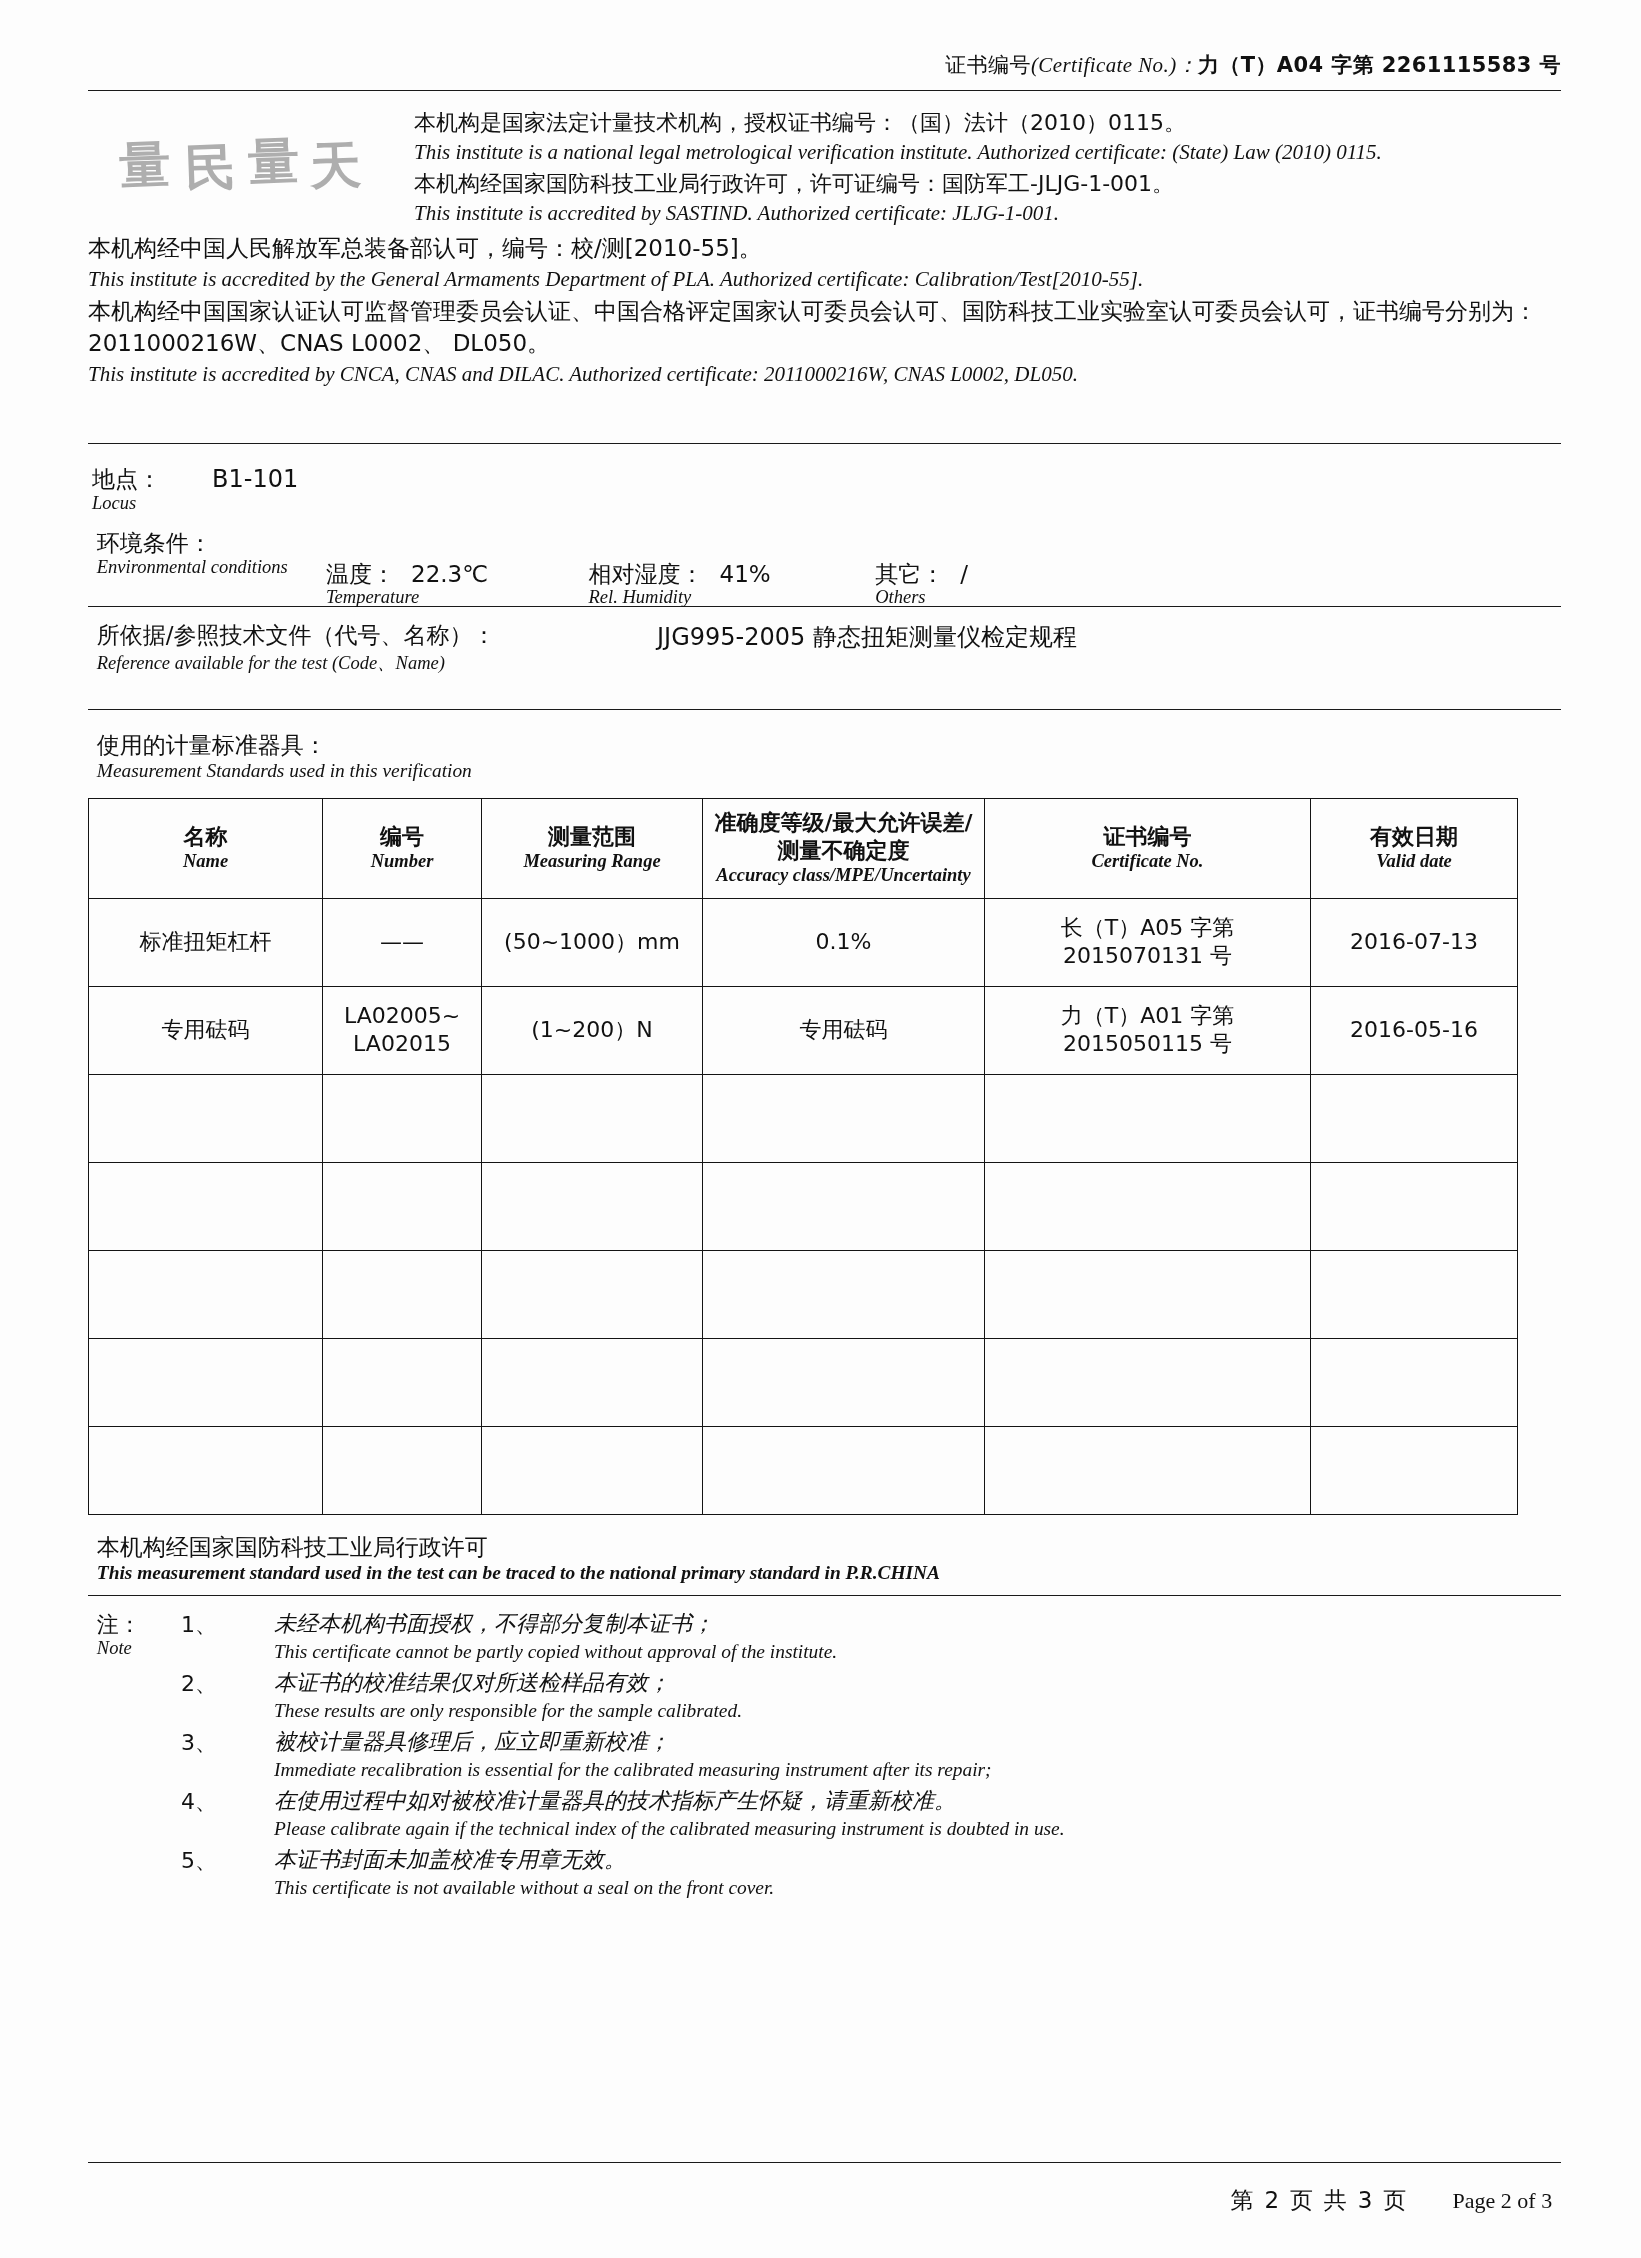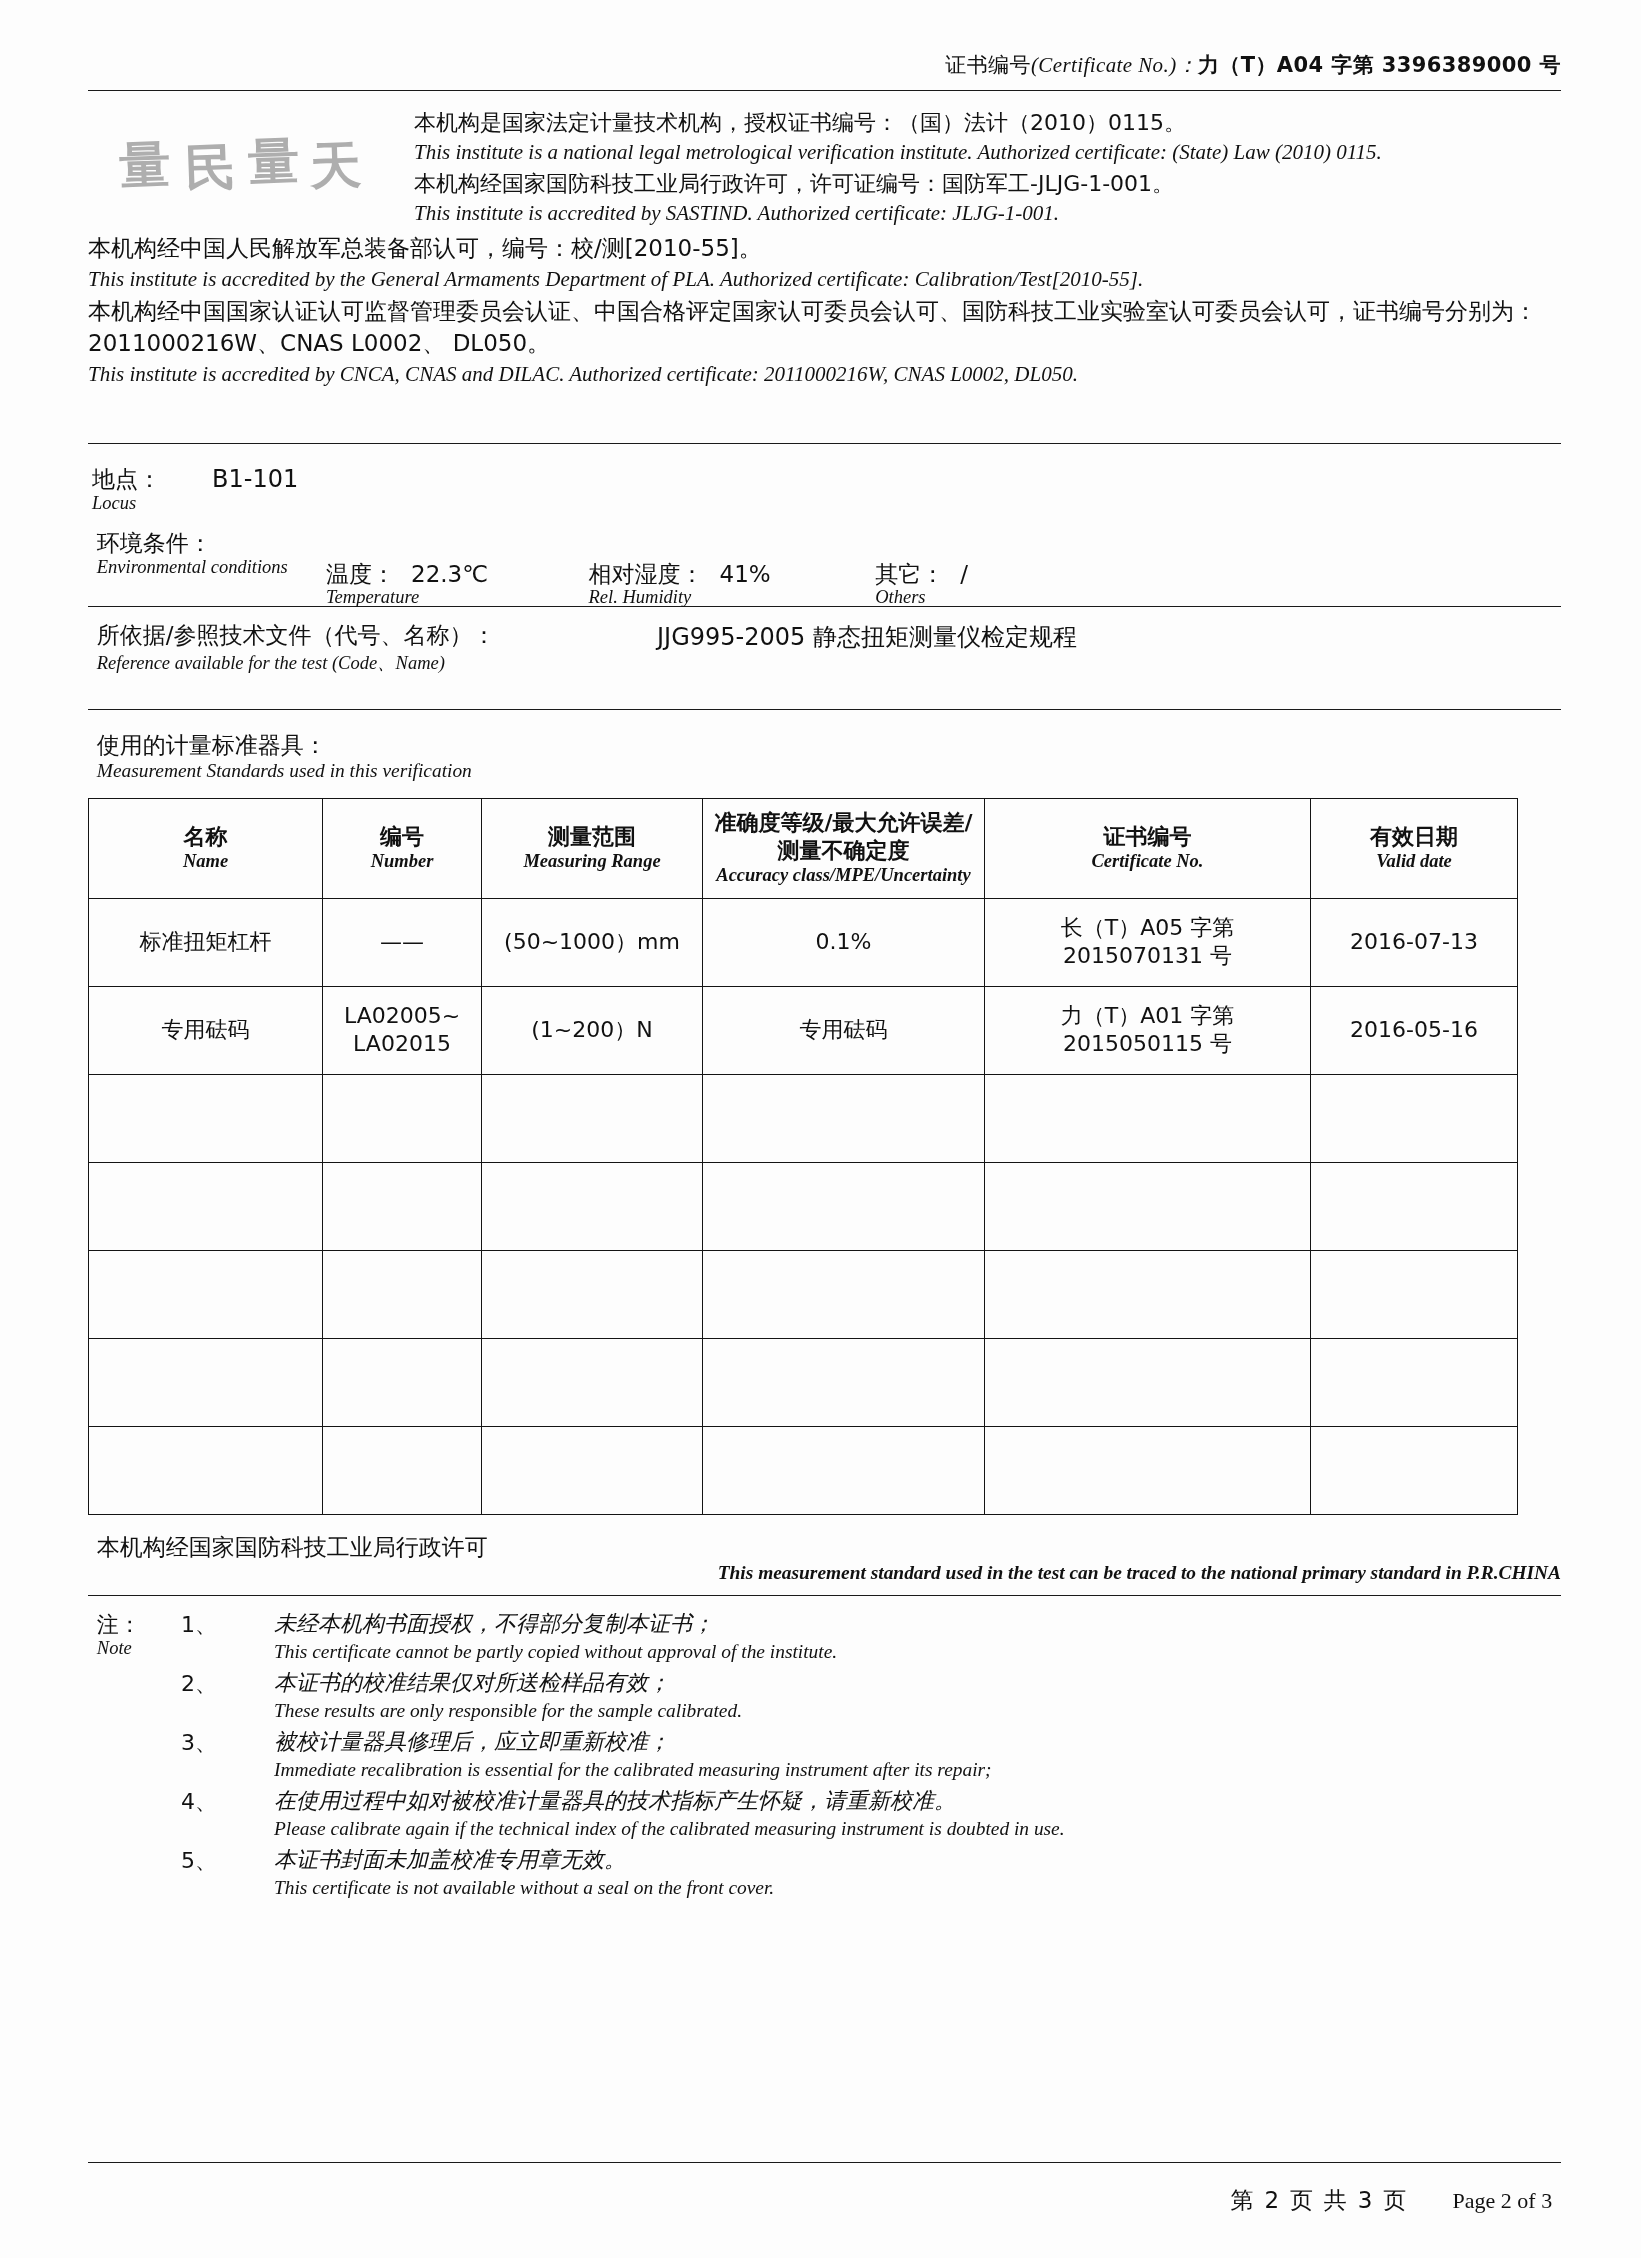--- a/index.html
+++ b/index.html
@@ -149,21 +149,21 @@
     font-family: "DejaVu Sans", sans-serif;
     font-size: 22px;
     line-height: 1.3;
   }
   table.std td.empty { height: 85px; }
   .two-line span { display: block; }
 
   
   .trace { margin-top: 17.6px; margin-left: 8.8px; }
   .trace .c { font-family: "DejaVu Sans", sans-serif; font-size: 23px; display: block; }
-  .trace .e { font-family: "Liberation Serif", serif; font-style: italic; font-weight: bold; font-size: 19.4px; display:block; margin-top:-0.9px;text-align:right;}
+  .trace .e { font-family: "Liberation Serif", serif; font-style: italic; font-weight: bold; font-size: 19.4px; display:block; margin-top:-0.9px;}
 
   
   .notes { margin-top: 14px; position: relative; }
   .notes .note-lbl { position: absolute; left: 8.8px; top: 0; }
   .notes .note-lbl .c { font-family: "DejaVu Sans", sans-serif; font-size: 22px; display:block;}
   .notes .note-lbl .e { font-family: "Liberation Serif", serif; font-style: italic; font-size: 18.5px; display:block; margin-top:-1.8px;}
   .note-list { margin-left: 93px; }
   .note-item { position: relative; margin-bottom: 5.3px; }
   .note-num { position: absolute; left: 0; top: 0; font-family: "DejaVu Sans", sans-serif; font-size: 22px; }
   .note-body { margin-left: 93px; }
@@ -176,21 +176,21 @@
   .footer .cnpage { font-family: "DejaVu Sans", sans-serif; font-size: 23px; letter-spacing: 1.8px; }
   .footer .enpage { font-family: "Liberation Serif", serif; font-size: 22px; margin-left: 41px; }
 </style>
 </head>
 <body>
 
 <div class="page">
   <div class="inner">
 
     <div class="cert-no">
-      <span class="lbl-cn">证书编号</span><span class="lbl-en">(Certificate No.)：</span><span class="val">力（T）A04 字第 3396389000 号</span>
+      <span class="lbl-cn">证书编号</span><span class="lbl-en">(Certificate No.)：</span><span class="val">力（T）A04 字第 2261115583 号</span>
     </div>
     <div class="rule"></div>
 
     <div class="accred">
       <div class="seal">
         <span class="ch" style="left:5.3px;  top:3.5px;">量</span>
         <span class="ch" style="left:71px; top:8.8px;">民</span>
         <span class="ch" style="left:134px;top:5.3px;">量</span>
         <span class="ch" style="left:196px;top:10.6px;">天</span>
       </div>

